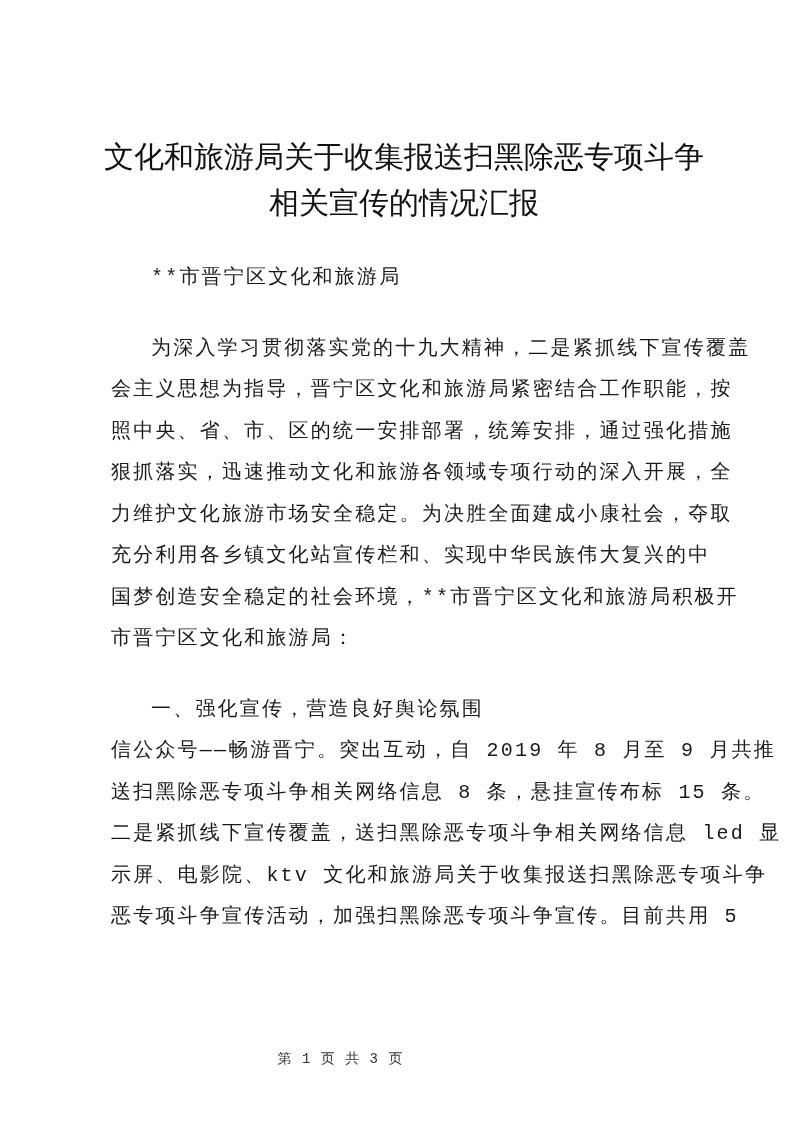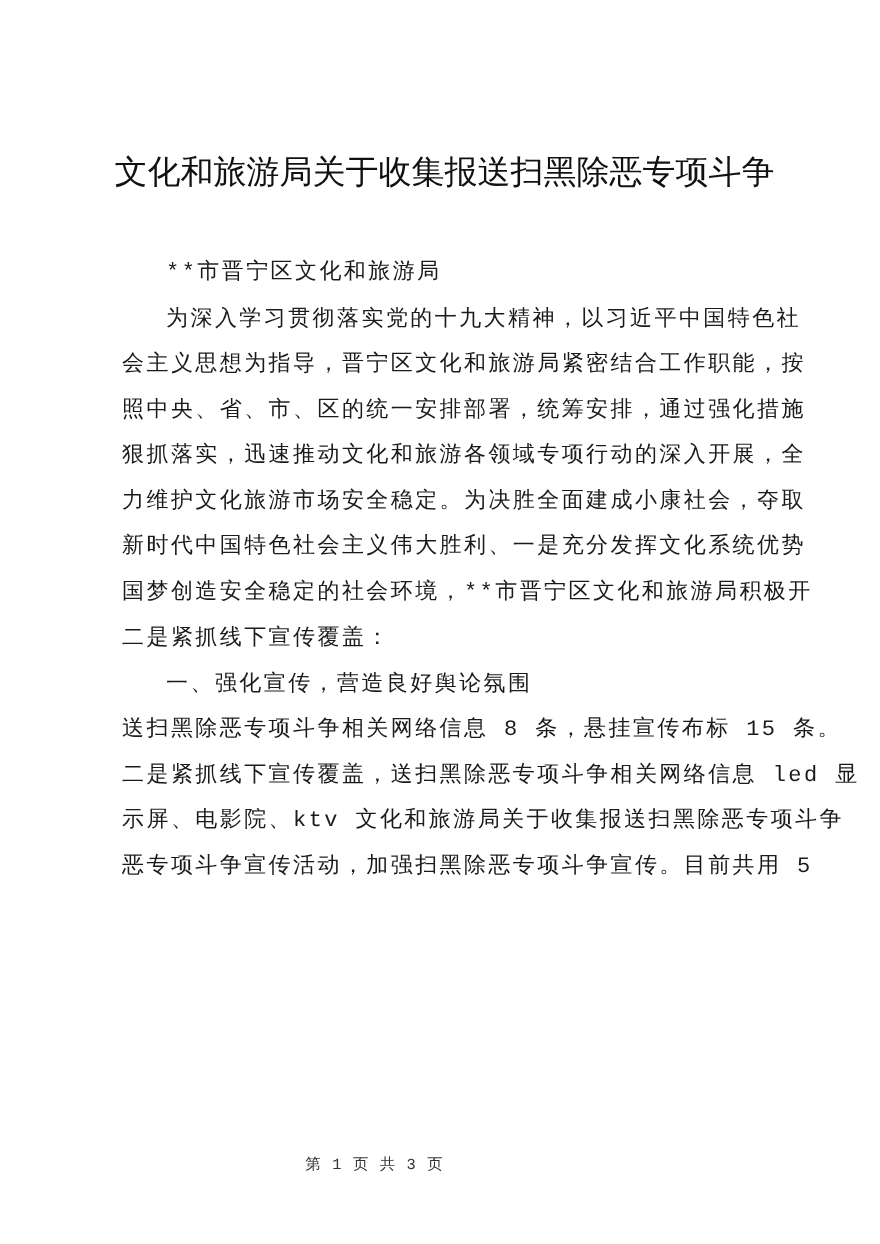--- a/index.html
+++ b/index.html
@@ -5,50 +5,52 @@
     html, body { margin: 0; padding: 0; background: #ffffff; }
     body { width: 800px; height: 1131px; position: relative; overflow: hidden;
            font-family: "DejaVu Serif", "Liberation Serif", serif; color: #1a1a1a; }
     .page { position: absolute; left: 4px; top: 0; width: 800px; height: 1131px; background: #fff; font-family: Liberation Mono, monospace; }
     .title { position: absolute; left: 80px; width: 640px; top: 136px; text-align: center;
              font-size: 30px; line-height: 46px; letter-spacing: 0px; color: #111; }
     .title div { white-space: nowrap; }
     .body { position: absolute; left: 107px; width: 590px; top: 228px;
             font-size: 20px; line-height: 41.5px; color: #1a1a1a; }
     .line { white-space: nowrap; height: 41.5px; letter-spacing: 2.2px; }
-    .indent { padding-left: 40px; }
+    .indent { padding-left: 40px; margin-top: 29px; }
     .just { text-align: justify; text-align-last: justify; }
     .footer { position: absolute; left: 0; width: 673px; top: 1050px; text-align: center;
               font-size: 14px; color: #333; letter-spacing: 1px; }
   </style>
 </head>
 <body>
 
 <div class="page">
   <div class="title">
     <div>文化和旅游局关于收集报送扫黑除恶专项斗争</div>
+    <div>相关宣传的情况汇报</div>
   </div>
 
   <div class="body">
     <div class="line indent">**市晋宁区文化和旅游局</div>
 
     <div>
-      <div class="line indent just">为深入学习贯彻落实党的十九大精神，以习近平中国特色社</div>
+      <div class="line indent just">为深入学习贯彻落实党的十九大精神，二是紧抓线下宣传覆盖</div>
       <div class="line just">会主义思想为指导，晋宁区文化和旅游局紧密结合工作职能，按</div>
       <div class="line just">照中央、省、市、区的统一安排部署，统筹安排，通过强化措施</div>
       <div class="line just">狠抓落实，迅速推动文化和旅游各领域专项行动的深入开展，全</div>
       <div class="line just">力维护文化旅游市场安全稳定。为决胜全面建成小康社会，夺取</div>
-      <div class="line just">新时代中国特色社会主义伟大胜利、一是充分发挥文化系统优势</div>
+      <div class="line just">充分利用各乡镇文化站宣传栏和、实现中华民族伟大复兴的中</div>
       <div class="line just">国梦创造安全稳定的社会环境，**市晋宁区文化和旅游局积极开</div>
-      <div class="line">二是紧抓线下宣传覆盖：</div>
+      <div class="line">市晋宁区文化和旅游局：</div>
     </div>
 
     <div class="line indent">一、强化宣传，营造良好舆论氛围</div>
 
     <div>
+      <div class="line just">信公众号——畅游晋宁。突出互动，自 2019 年 8 月至 9 月共推</div>
       <div class="line just">送扫黑除恶专项斗争相关网络信息 8 条，悬挂宣传布标 15 条。</div>
       <div class="line just">二是紧抓线下宣传覆盖，送扫黑除恶专项斗争相关网络信息 led 显</div>
       <div class="line just">示屏、电影院、ktv 文化和旅游局关于收集报送扫黑除恶专项斗争</div>
       <div class="line just">恶专项斗争宣传活动，加强扫黑除恶专项斗争宣传。目前共用 5</div>
     </div>
   </div>
 
   <div class="footer">第 1 页  共 3 页</div>
 </div>
 

